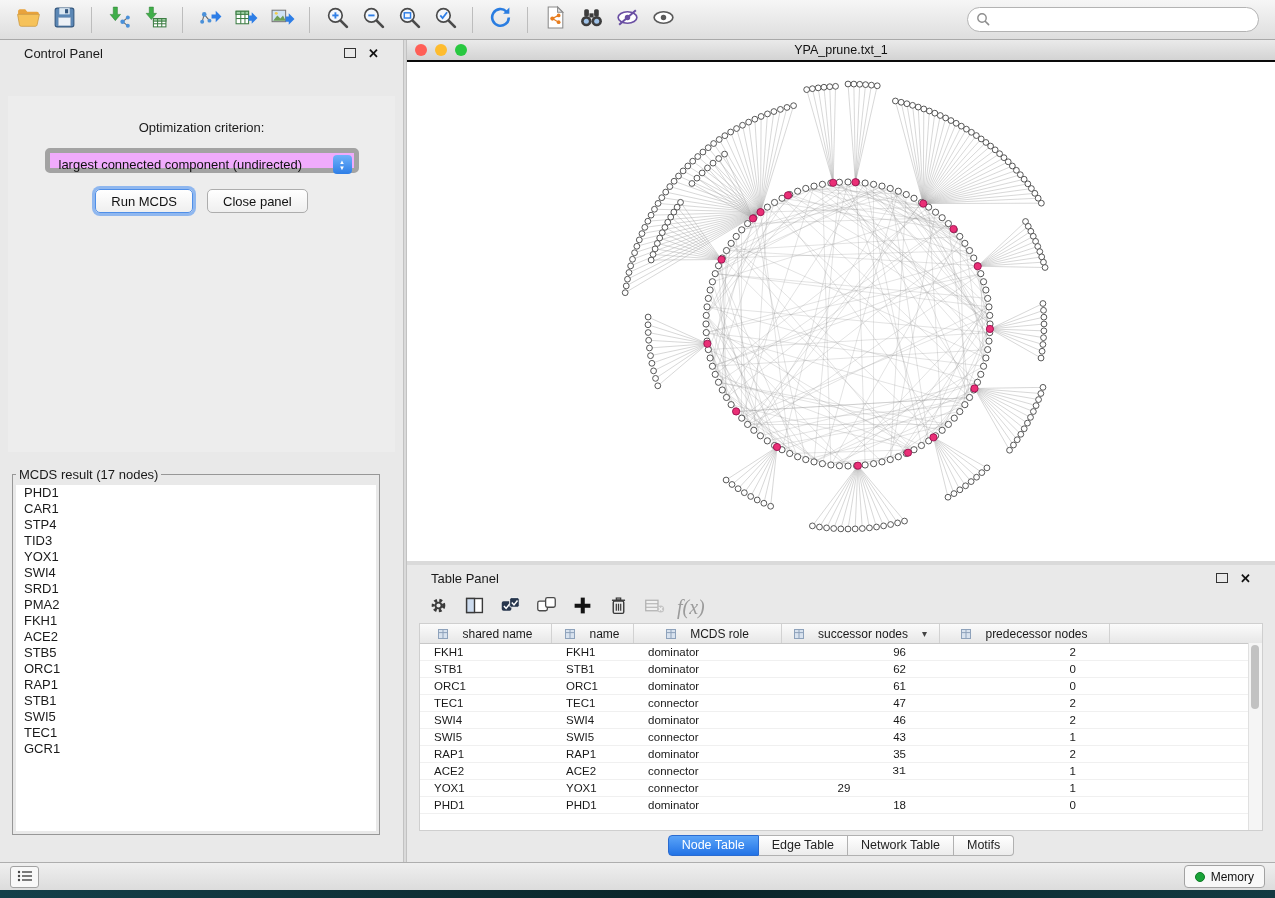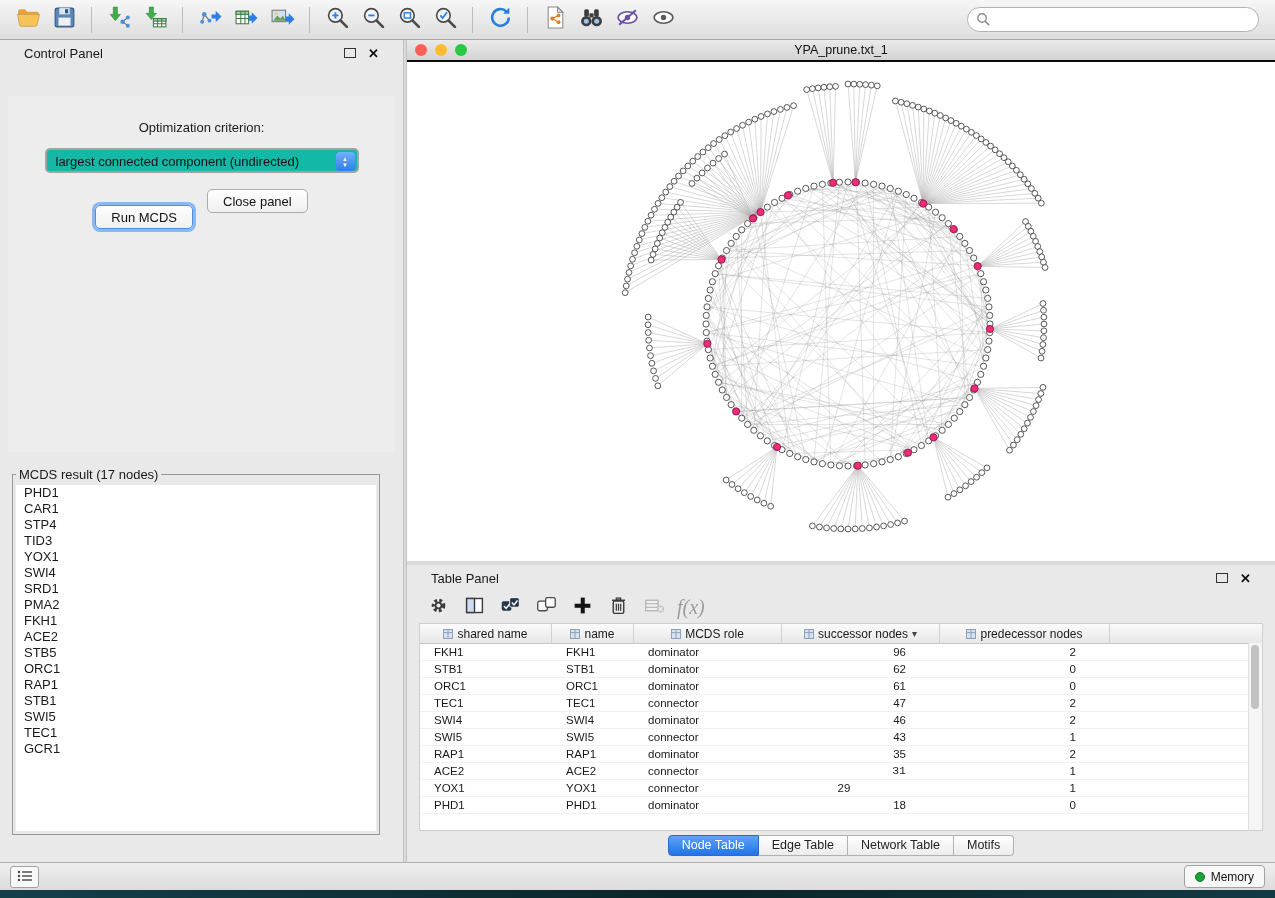--- a/index.html
+++ b/index.html
@@ -23,30 +23,30 @@
   .win-float{width:10px;height:8px;border:1.5px solid #333;margin-right:12px;display:inline-block;}
   .win-close{font-size:13px;font-weight:bold;color:#111;line-height:1;}
   .cp-tabs{display:flex;justify-content:center;margin-top:3px;}
   .cp-tab{height:21px;line-height:21px;padding:0 13px;font-size:13px;color:#222;
     background:linear-gradient(#ffffff,#ececec);border:1px solid #b1b1b1;border-left:none;}
   .cp-tab:first-child{border-left:1px solid #b1b1b1;border-radius:4px 0 0 4px;}
   .cp-tab:last-child{border-radius:0 4px 4px 0;}
   .cp-tab.active{background:linear-gradient(#5ba4f8,#2273e6);color:#fff;border-color:#2a6bd0;}
   .cp-content{position:absolute;top:56px;left:8px;right:8px;height:356px;background:#ededed;}
   .opt-label{text-align:center;margin-top:24px;font-size:13px;}
-  .dropdown{margin:13px auto 0;width:314px;height:25px;background:#14b8a6;border:2px solid #a3a3a3;
+  .dropdown{margin:13px auto 0;width:314px;height:25px;background:#f0abfc;border:5px solid #a3a3a3;
     border-radius:5px;position:relative;font-size:13px;line-height:24px;padding-left:9px;
     box-sizing:border-box;color:#111;}
   .dd-stepper{position:absolute;right:2px;top:2px;width:19px;height:19px;border-radius:4px;
     background:linear-gradient(#70b2fb,#2e7ee6);color:#fff;font-size:6px;display:flex;
     flex-direction:column;align-items:center;justify-content:center;line-height:6px;}
   .btn-row{display:flex;justify-content:center;gap:14px;margin-top:16px;}
   .btn{height:24px;padding:0 15px;font-size:13px;color:#111;background:linear-gradient(#ffffff,#efefef);
     border:1px solid #adadad;border-radius:5px;font-family:"Liberation Sans",sans-serif;}
-  .btn.focused{box-shadow:0 0 0 3px rgba(66,139,240,.55);border-color:#4f8fe8;margin-top:16px;}
+  .btn.focused{box-shadow:0 0 0 3px rgba(66,139,240,.55);border-color:#4f8fe8;}
   .result-fieldset{position:absolute;top:427px;left:12px;width:368px;height:368px;margin:0;
     border:1px solid #979797;padding:3px;background:#e9e9e9;box-sizing:border-box;}
   .result-fieldset legend{font-size:13px;padding:0 3px;}
   .result-list{background:#fff;width:100%;height:100%;box-sizing:border-box;overflow:hidden;}
   .result-item{height:16px;line-height:16px;font-size:13px;padding-left:8px;}
   
   .v-splitter{position:absolute;top:40px;left:403px;width:4px;height:822px;background:#dadada;
     border-left:1px solid #c2c2c2;border-right:1px solid #c2c2c2;box-sizing:border-box;}
   .h-splitter{position:absolute;top:561px;left:407px;width:868px;height:4px;background:#dadada;}
   
@@ -60,21 +60,21 @@
   
   .table-panel{position:absolute;top:565px;left:407px;width:868px;height:297px;background:#e9e9e9;}
   .tp-toolbar{height:33px;display:flex;align-items:center;padding:0 14px;gap:2px;}
   .tp-btn{width:34px;height:28px;display:flex;align-items:center;justify-content:center;}
   .tp-btn svg{width:21px;height:21px;}
   .fx-label{font-family:"Liberation Serif",serif;font-style:italic;color:#9b9b9b;font-size:20px;margin-left:4px;}
   .tp-table-wrap{position:absolute;top:58px;left:12px;right:12px;bottom:31px;background:#fff;
     border:1px solid #cfcfcf;overflow:hidden;}
   .thead{display:flex;height:19px;background:linear-gradient(#fbfbfb,#e7e7e7);
     border-bottom:1px solid #c8c8c8;font-size:12px;}
-  .th{display:flex;align-items:center;justify-content:center;gap:4px;border-right:1px solid #d2d2d2;
+  .th{display:flex;align-items:center;justify-content:center;gap:14px;border-right:1px solid #d2d2d2;
     box-sizing:border-box;white-space:nowrap;}
   .th-filler{border-right:none;}
   .hdr-ico{width:10px;height:10px;display:inline-block;}
   .hdr-ico svg{width:10px;height:10px;display:block;}
   .sort-caret{font-size:10px;color:#444;}
   .trow{display:flex;height:16px;line-height:16px;font-size:11.5px;border-bottom:1px solid #f0f0f0;}
   .td{box-sizing:border-box;padding-left:14px;white-space:nowrap;overflow:hidden;}
   .td.num{text-align:right;padding-left:0;padding-right:34px;}
   .tp-scrollbar{position:absolute;top:19px;right:0;bottom:0;width:13px;background:#f5f5f5;border-left:1px solid #e0e0e0;}
   .tp-thumb{position:absolute;top:2px;left:2px;width:8px;height:64px;background:#c2c2c2;border-radius:4px;}

